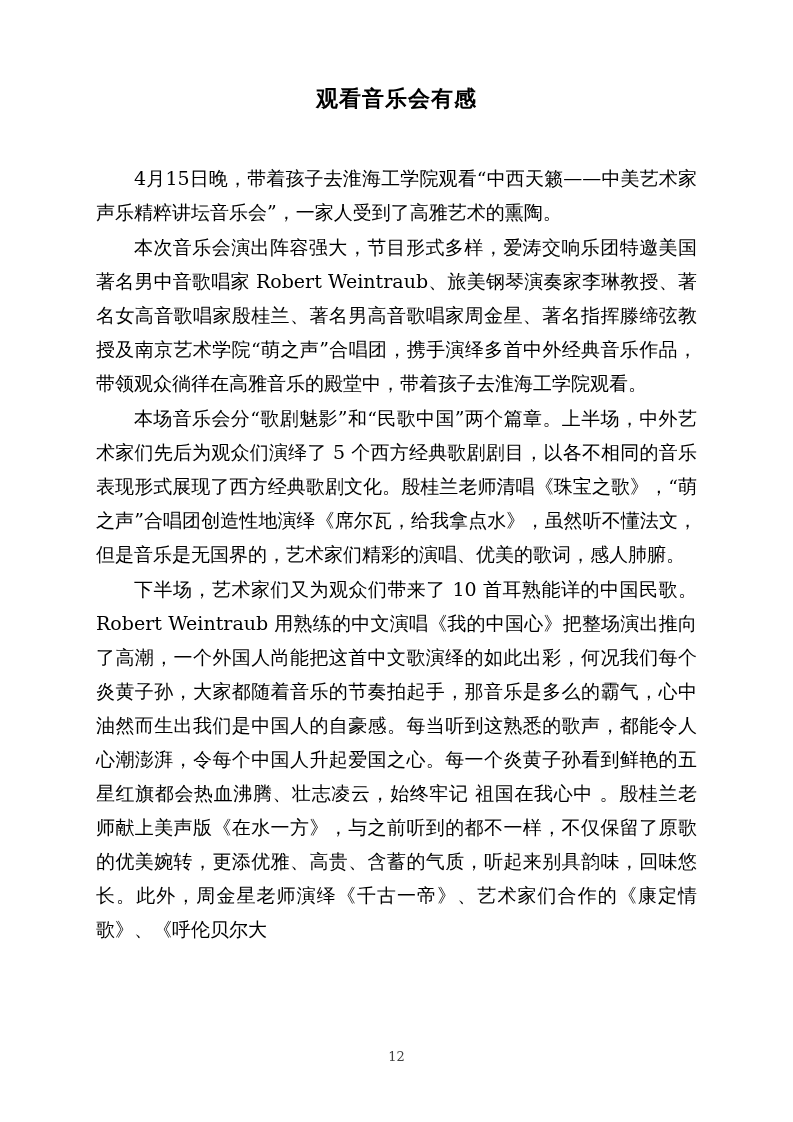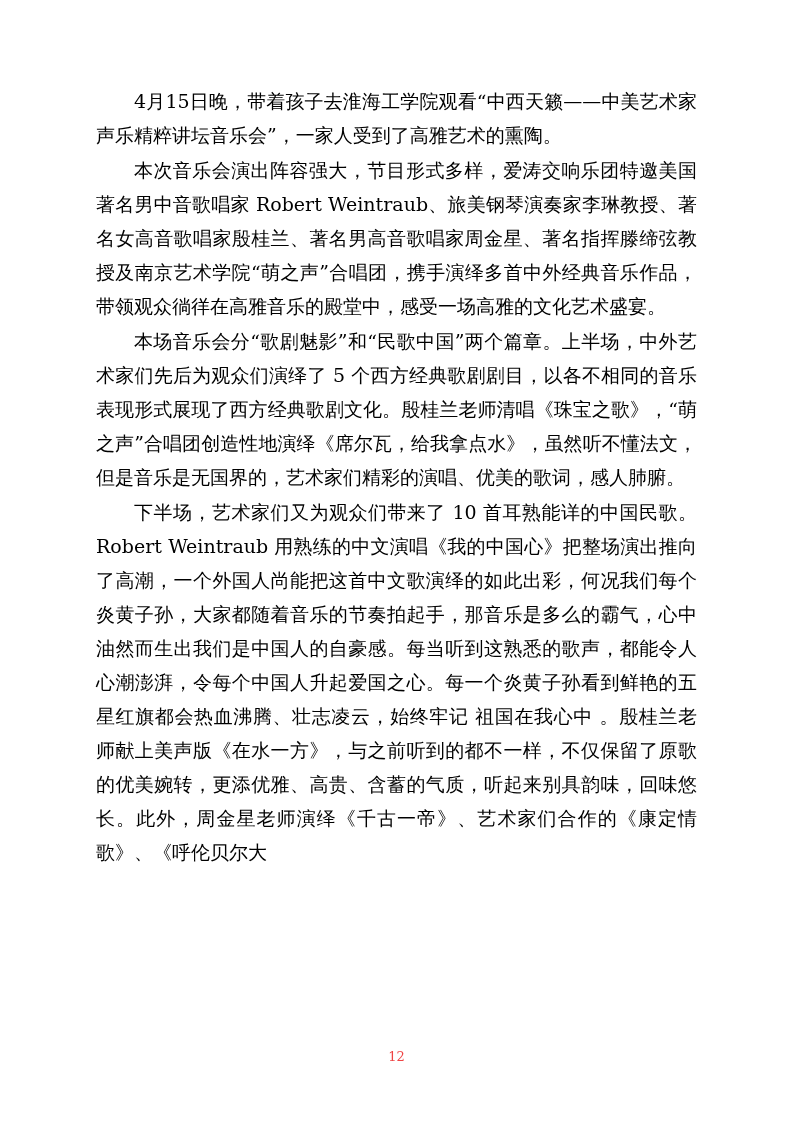--- a/index.html
+++ b/index.html
@@ -44,27 +44,28 @@
     word-break: break-all;
   }
   .page-number {
     position: absolute;
     left: 0;
     right: 0;
     bottom: 58px;
     text-align: center;
     font-family: "DejaVu Serif", "Liberation Serif", serif;
     font-size: 13px;
-    color: #ef4444;
+    color: #404040;
   }
 </style>
 </head>
 <body>
 
 <div class="page">
   <div class="content">
+    <h1 class="doc-title">观看音乐会有感</h1>
     <p class="para">4月15日晚，带着孩子去淮海工学院观看“中西天籁——中美艺术家声乐精粹讲坛音乐会”，一家人受到了高雅艺术的熏陶。</p>
-    <p class="para">本次音乐会演出阵容强大，节目形式多样，爱涛交响乐团特邀美国著名男中音歌唱家 Robert Weintraub、旅美钢琴演奏家李琳教授、著名女高音歌唱家殷桂兰、著名男高音歌唱家周金星、著名指挥滕缔弦教授及南京艺术学院“萌之声”合唱团，携手演绎多首中外经典音乐作品，带领观众徜徉在高雅音乐的殿堂中，感受一场高雅的文化艺术盛宴。</p>
+    <p class="para">本次音乐会演出阵容强大，节目形式多样，爱涛交响乐团特邀美国著名男中音歌唱家 Robert Weintraub、旅美钢琴演奏家李琳教授、著名女高音歌唱家殷桂兰、著名男高音歌唱家周金星、著名指挥滕缔弦教授及南京艺术学院“萌之声”合唱团，携手演绎多首中外经典音乐作品，带领观众徜徉在高雅音乐的殿堂中，带着孩子去淮海工学院观看。</p>
     <p class="para">本场音乐会分“歌剧魅影”和“民歌中国”两个篇章。上半场，中外艺术家们先后为观众们演绎了 5 个西方经典歌剧剧目，以各不相同的音乐表现形式展现了西方经典歌剧文化。殷桂兰老师清唱《珠宝之歌》，“萌之声”合唱团创造性地演绎《席尔瓦，给我拿点水》，虽然听不懂法文，但是音乐是无国界的，艺术家们精彩的演唱、优美的歌词，感人肺腑。</p>
     <p class="para">下半场，艺术家们又为观众们带来了 10 首耳熟能详的中国民歌。Robert Weintraub 用熟练的中文演唱《我的中国心》把整场演出推向了高潮，一个外国人尚能把这首中文歌演绎的如此出彩，何况我们每个炎黄子孙，大家都随着音乐的节奏拍起手，那音乐是多么的霸气，心中油然而生出我们是中国人的自豪感。每当听到这熟悉的歌声，都能令人心潮澎湃，令每个中国人升起爱国之心。每一个炎黄子孙看到鲜艳的五星红旗都会热血沸腾、壮志凌云，始终牢记 祖国在我心中 。殷桂兰老师献上美声版《在水一方》，与之前听到的都不一样，不仅保留了原歌的优美婉转，更添优雅、高贵、含蓄的气质，听起来别具韵味，回味悠长。此外，周金星老师演绎《千古一帝》、艺术家们合作的《康定情歌》、《呼伦贝尔大</p>
   </div>
   <div class="page-number">12</div>
 </div>
 
 </body></html>

